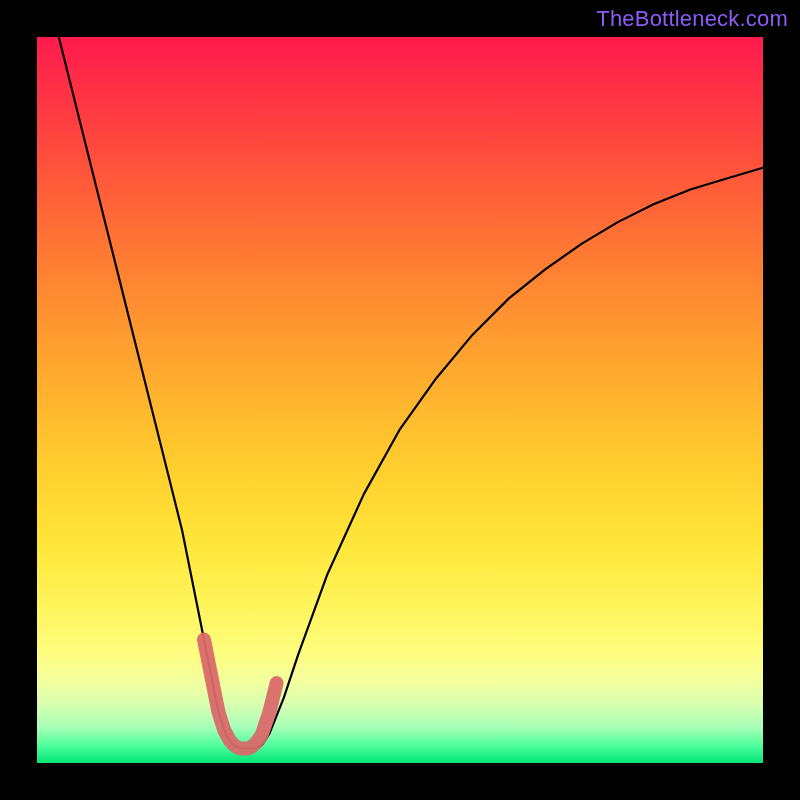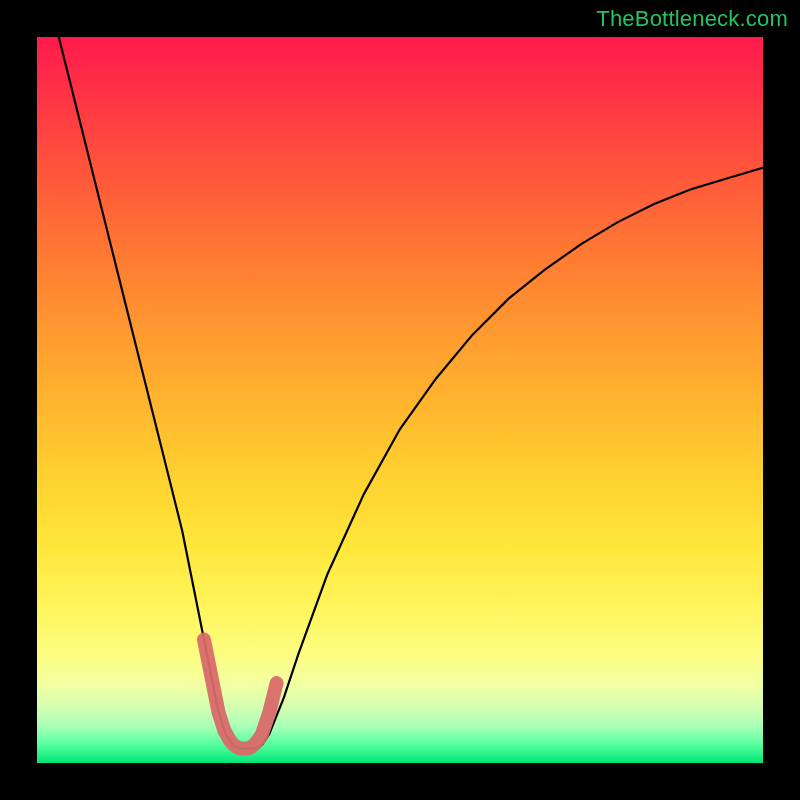--- a/index.html
+++ b/index.html
@@ -41,21 +41,21 @@
       #54ff9e 97.5%,
       #00e676 100%
     );
   }
   .watermark {
     position: absolute;
     top: 6px;
     right: 12px;
     font-family: Arial, Helvetica, sans-serif;
     font-size: 22px;
-    color: #22c55e;
+    color: #8b5cf6;
     font-weight: 500;
     letter-spacing: 0.2px;
     user-select: none;
   }
   svg.curve {
     position: absolute;
     left: 0;
     top: 0;
     width: 726px;
     height: 726px;

